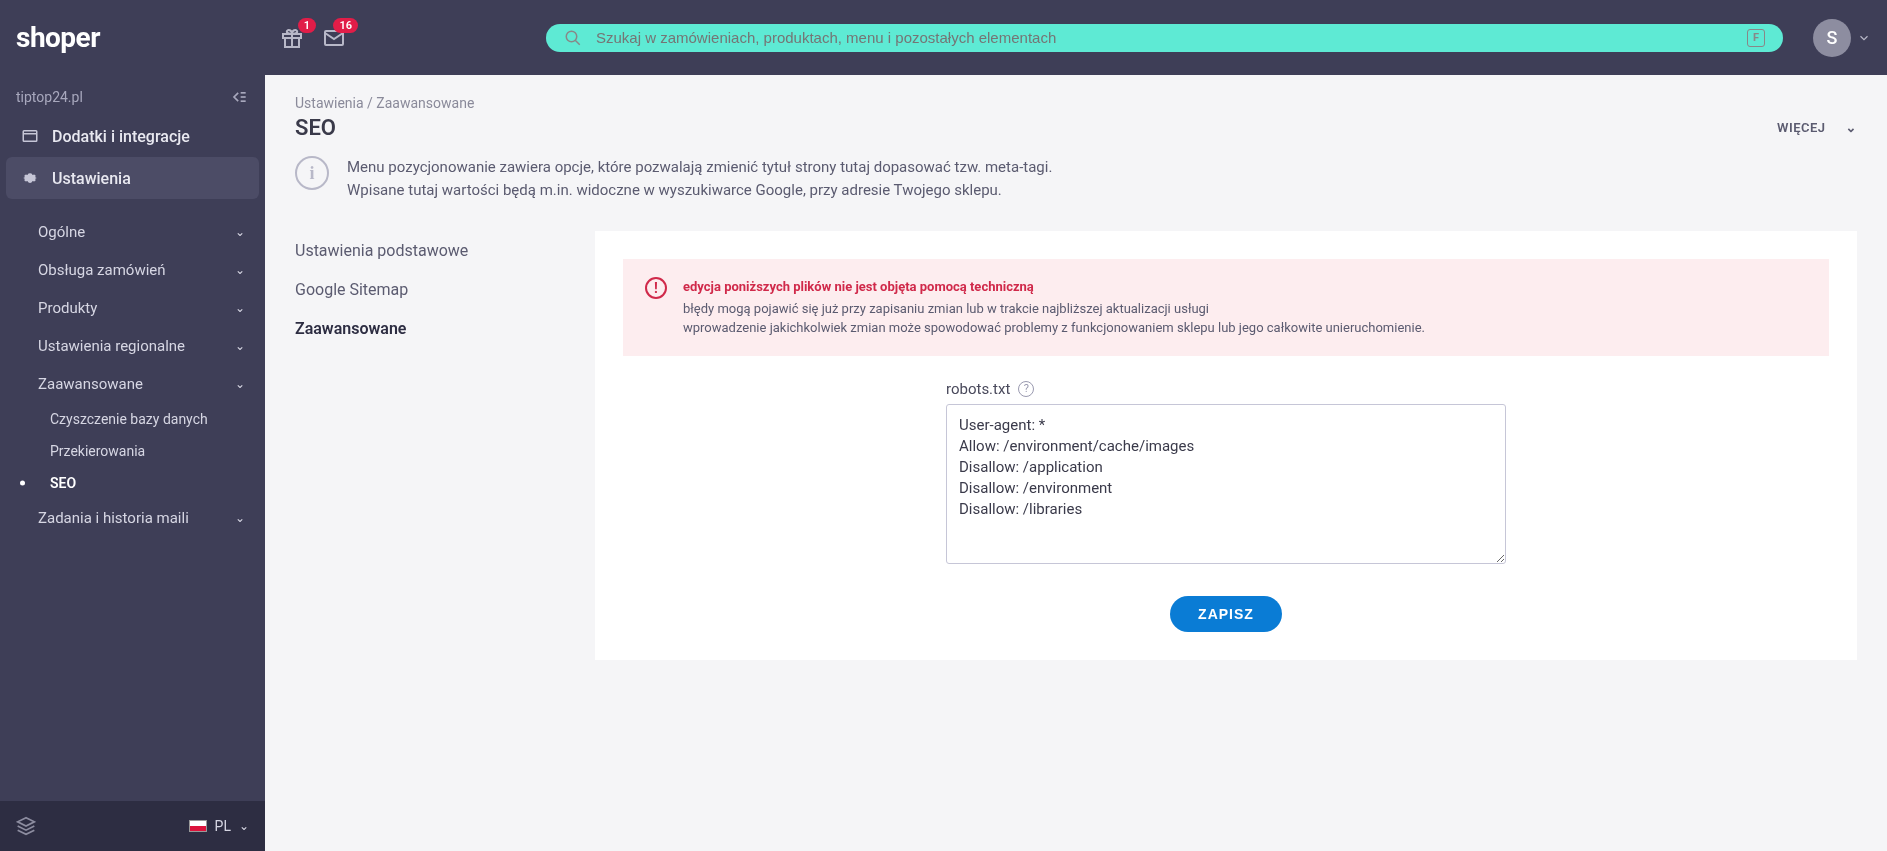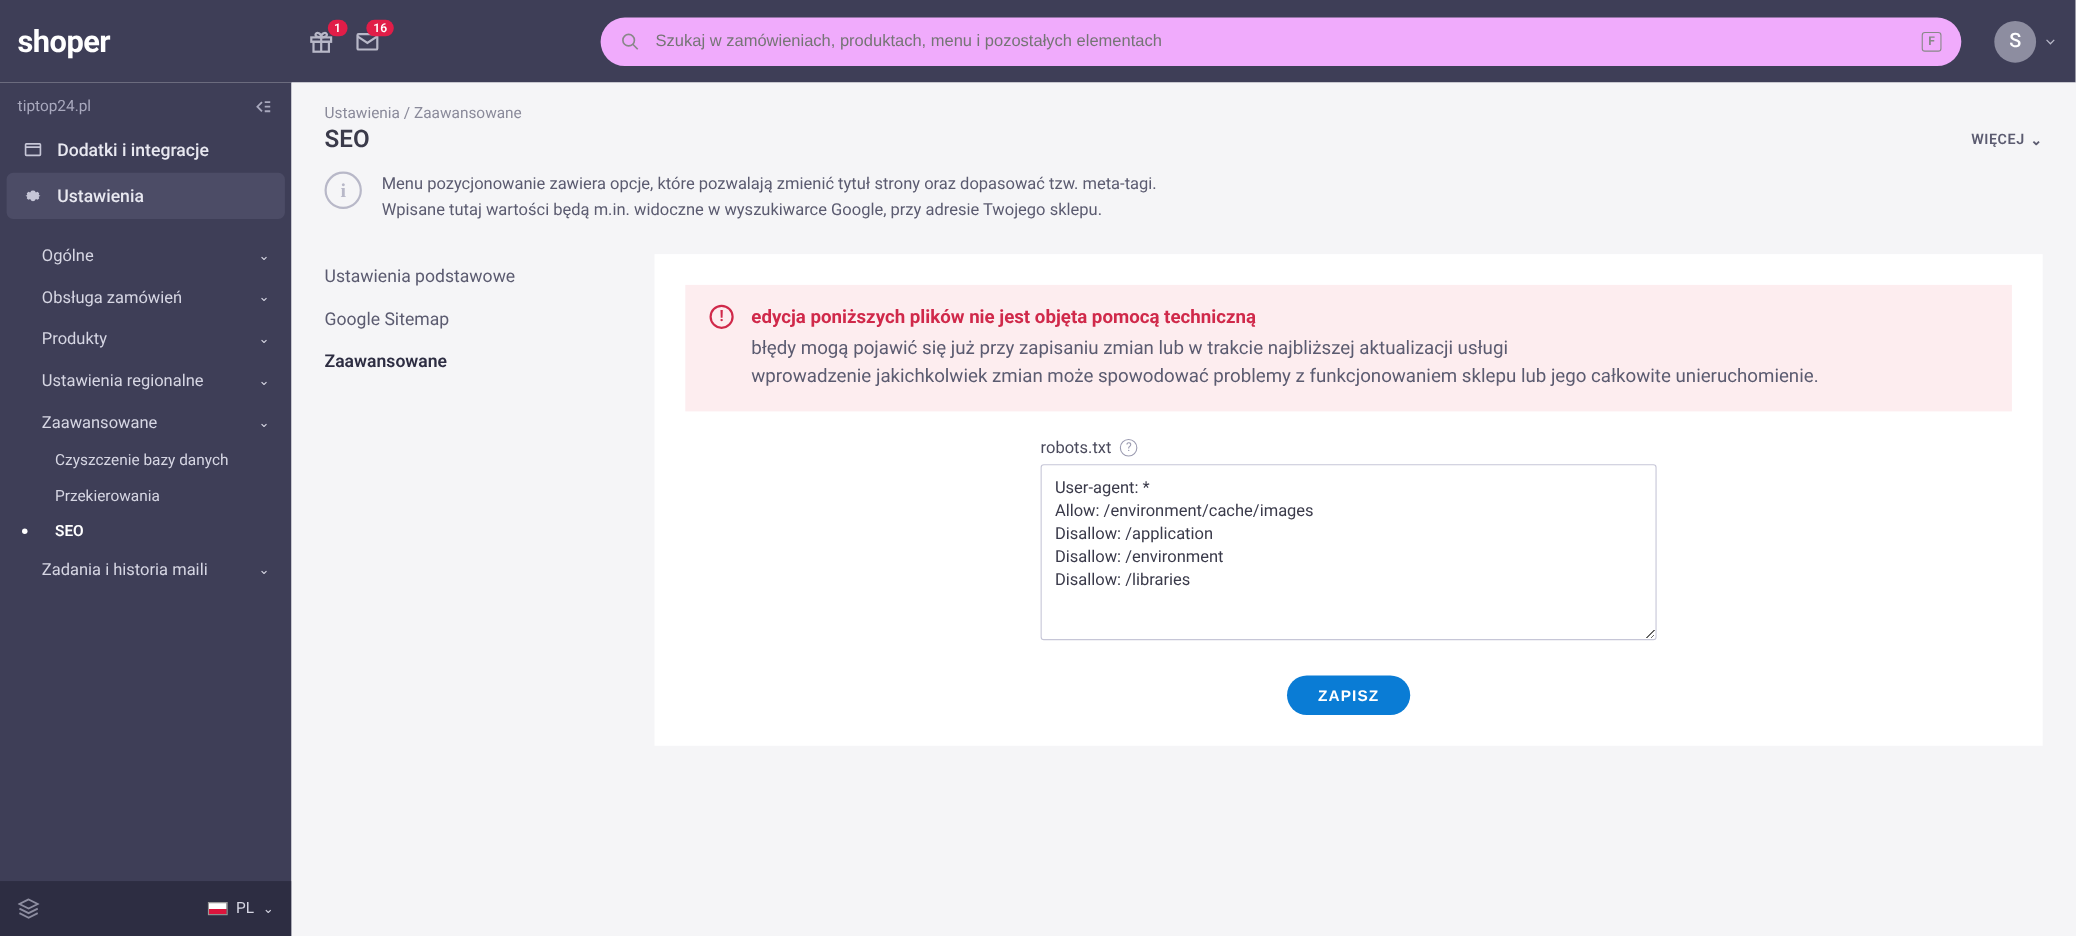--- a/index.html
+++ b/index.html
@@ -5,21 +5,21 @@
 * { margin: 0; padding: 0; box-sizing: border-box; }
 body { font-family: -apple-system, BlinkMacSystemFont, "Segoe UI", Roboto, sans-serif; background: #f5f5f7; color: #3a3a4a; overflow: hidden; }
 
 .header { height: 75px; background: #3e3e57; display: flex; align-items: center; padding: 0 16px; }
 .logo { color: #fff; font-size: 28px; font-weight: 700; letter-spacing: -0.5px; margin-left: 0; margin-right: 180px; }
 .hdr-icons { display: flex; gap: 18px; align-items: center; }
 .hdr-icon { position: relative; color: #b8b8c8; cursor: pointer; }
 .hdr-icon svg { width: 24px; height: 24px; }
 .badge { position: absolute; top: -8px; right: -12px; background: #e11d48; color: #fff; font-size: 11px; font-weight: 600; border-radius: 10px; padding: 1px 6px; min-width: 18px; text-align: center; }
 .search-wrap { flex: 1; margin-left: 200px; margin-right: 20px; position: relative; }
-.search-input { width: 100%; height: 44px; border-radius: 22px; border: none; padding: 0 50px; font-size: 15px; color: #666; background: #f0abfc; }
+.search-input { width: 100%; height: 28px; border-radius: 22px; border: none; padding: 0 50px; font-size: 15px; color: #666; background: #5eead4; }
 .search-icon-l { position: absolute; left: 18px; top: 50%; transform: translateY(-50%); color: #888; }
 .search-icon-r { position: absolute; right: 18px; top: 50%; transform: translateY(-50%); color: #888; border: 1.5px solid #888; border-radius: 3px; width: 18px; height: 18px; display: flex; align-items: center; justify-content: center; font-size: 11px; font-weight: 700; }
 .avatar { width: 38px; height: 38px; border-radius: 50%; background: #8d8da0; color: #fff; display: flex; align-items: center; justify-content: center; font-size: 18px; font-weight: 500; margin-left: 10px; }
 .avatar-chev { color: #b8b8c8; margin-left: 6px; }
 
 .layout { display: flex; height: calc(100vh - 75px); }
 
 .sidebar { width: 265px; background: #3e3e57; display: flex; flex-direction: column; color: #fff; position: relative; }
 .site-row { display: flex; align-items: center; justify-content: space-between; padding: 12px 16px 8px; font-size: 14px; color: #a8a8bd; }
 .collapse-icon { color: #a8a8bd; cursor: pointer; }
@@ -38,35 +38,35 @@
 .sidebar-footer { height: 50px; background: #2d2d42; display: flex; align-items: center; justify-content: space-between; padding: 0 16px; }
 .sf-left { color: #8d8da0; cursor: pointer; }
 .sf-right { display: flex; align-items: center; gap: 8px; color: #d6d6e3; font-size: 14px; cursor: pointer; }
 .flag { width: 18px; height: 12px; background: linear-gradient(to bottom, #fff 50%, #dc143c 50%); border: 0.5px solid #999; }
 
 .main { flex: 1; background: #f5f5f7; overflow-y: auto; padding: 20px 30px; position: relative; }
 .breadcrumb { font-size: 14px; color: #8a8a9a; margin-bottom: 4px; }
 .breadcrumb a { color: #8a8a9a; text-decoration: none; }
 .page-title-row { display: flex; justify-content: space-between; align-items: center; margin-bottom: 16px; }
 .page-title { font-size: 22px; font-weight: 600; color: #3a3a4a; }
-.more-btn { font-size: 13px; font-weight: 600; color: #5b5b70; letter-spacing: 0.5px; cursor: pointer; display: flex; align-items: flex-start; gap: 5px; }
+.more-btn { font-size: 13px; font-weight: 600; color: #5b5b70; letter-spacing: 0.5px; cursor: pointer; display: flex; align-items: flex-end; gap: 20px; }
 
 .info-banner { display: flex; align-items: flex-start; gap: 18px; margin-bottom: 30px; }
 .info-icon { width: 34px; height: 34px; border: 2.5px solid #b8b8c8; border-radius: 50%; display: flex; align-items: center; justify-content: center; color: #b8b8c8; font-size: 18px; font-weight: 700; font-family: serif; flex-shrink: 0; }
 .info-text { font-size: 15px; color: #5b5b70; line-height: 1.5; }
 
 .content-row { display: flex; gap: 30px; }
 .tabs-col { width: 270px; flex-shrink: 0; }
 .tab-link { padding: 10px 0; font-size: 16px; color: #5b5b70; cursor: pointer; }
 .tab-link.active { font-weight: 600; color: #2d2d42; }
 
 .panel { flex: 1; background: #fff; padding: 28px; }
 .alert { background: #fdedef; padding: 18px 22px; display: flex; gap: 16px; margin-bottom: 24px; }
 .alert-icon { width: 22px; height: 22px; border: 2px solid #d0294a; border-radius: 50%; display: flex; align-items: center; justify-content: center; color: #d0294a; font-weight: 700; font-size: 14px; flex-shrink: 0; }
-.alert-body { font-size: 17px; line-height: 1.5; }
+.alert-body { font-size: 13px; line-height: 1.5; }
 .alert-title { color: #d0294a; font-weight: 700; margin-bottom: 2px; }
 .alert-text { color: #5b5b70; }
 
 .form-area { max-width: 560px; margin: 0 auto; }
 .field-label-row { display: flex; align-items: center; gap: 8px; margin-bottom: 6px; }
 .field-label { font-size: 15px; color: #4a4a5c; }
 .help-icon { width: 16px; height: 16px; border: 1.5px solid #9a9ab0; border-radius: 50%; display: flex; align-items: center; justify-content: center; font-size: 11px; color: #9a9ab0; cursor: pointer; }
 .robots-textarea { width: 100%; height: 160px; border: 1px solid #c6c6d7; border-radius: 3px; padding: 10px 12px; font-size: 15px; font-family: inherit; color: #3a3a4a; resize: vertical; line-height: 1.4; }
 .save-row { text-align: center; margin-top: 28px; }
 .save-btn { background: #0a7cd5; color: #fff; border: none; border-radius: 20px; padding: 10px 28px; font-size: 14px; font-weight: 600; letter-spacing: 1px; cursor: pointer; }
@@ -205,21 +205,21 @@
       <h1 class="page-title">SEO</h1>
       <div class="more-btn">
         <span>WIĘCEJ</span>
         <span>⌄</span>
       </div>
     </div>
 
     <div class="info-banner">
       <div class="info-icon">i</div>
       <div class="info-text">
-        <div>Menu pozycjonowanie zawiera opcje, które pozwalają zmienić tytuł strony oraz dopasować tzw. meta-tagi.</div>
+        <div>Menu pozycjonowanie zawiera opcje, które pozwalają zmienić tytuł strony tutaj dopasować tzw. meta-tagi.</div>
         <div>Wpisane tutaj wartości będą m.in. widoczne w wyszukiwarce Google, przy adresie Twojego sklepu.</div>
       </div>
     </div>
 
     <div class="content-row">
       <div class="tabs-col">
         <div class="tab-link">Ustawienia podstawowe</div>
         <div class="tab-link">Google Sitemap</div>
         <div class="tab-link active">Zaawansowane</div>
       </div>

